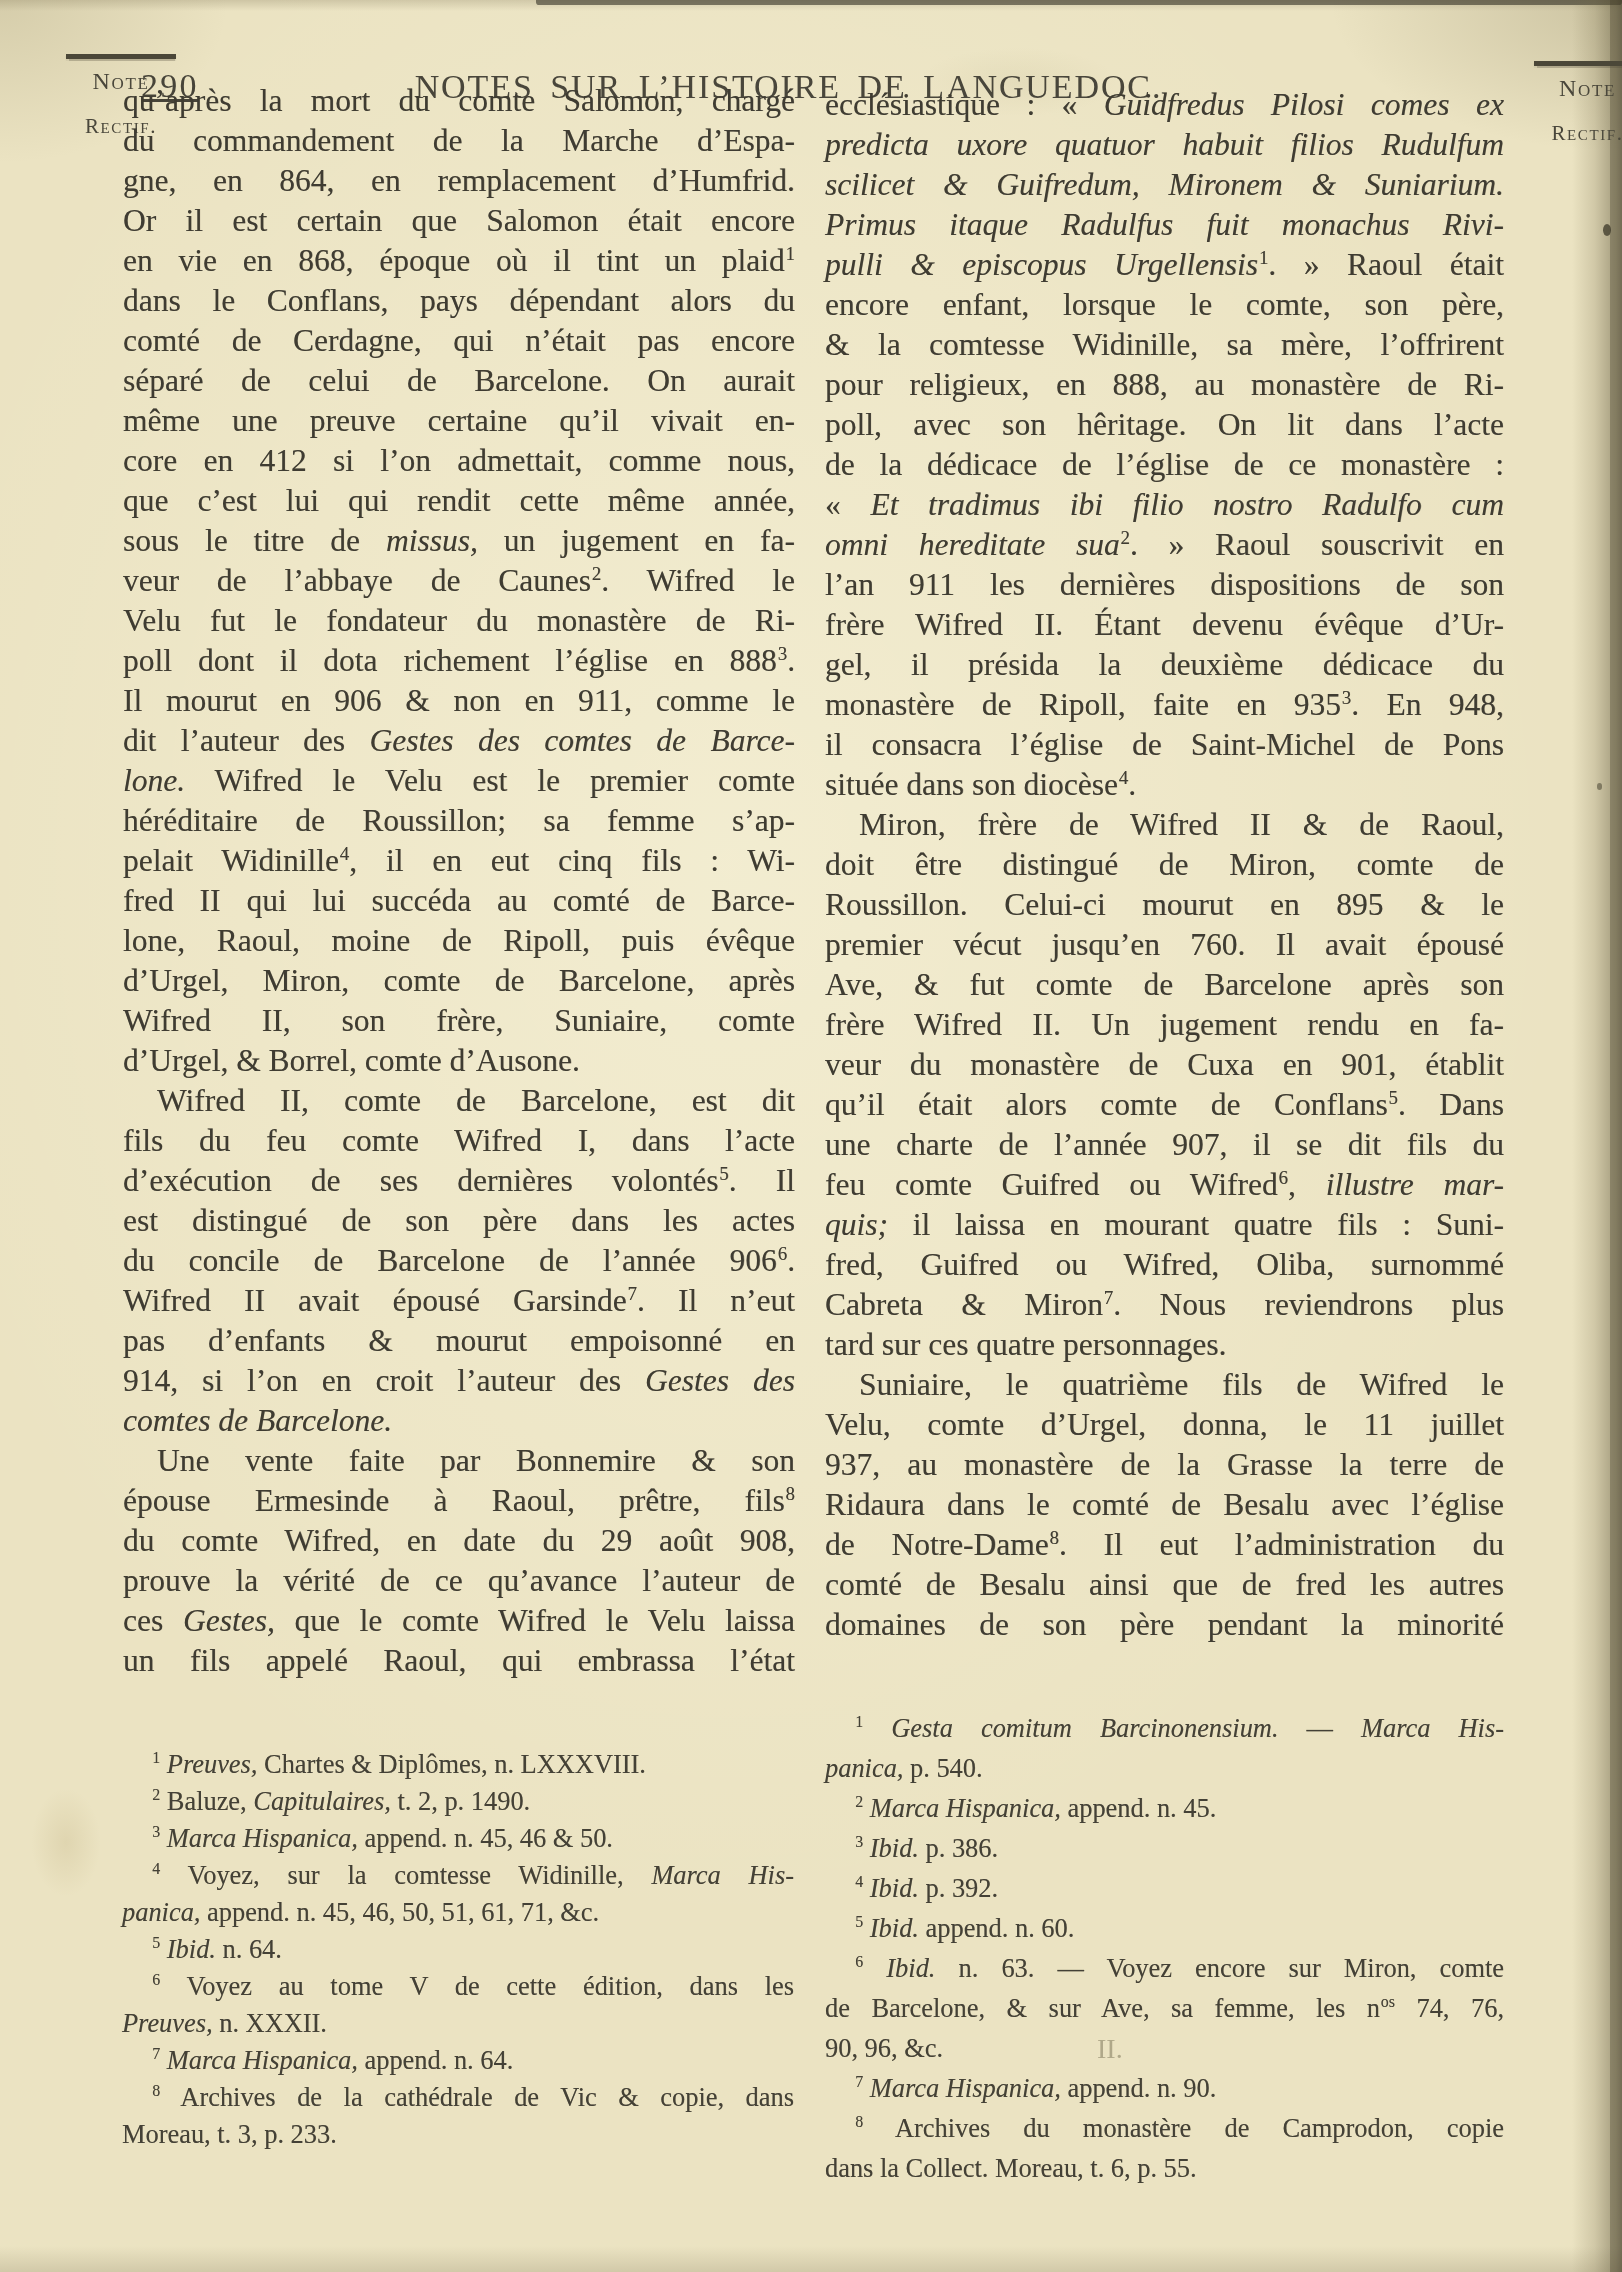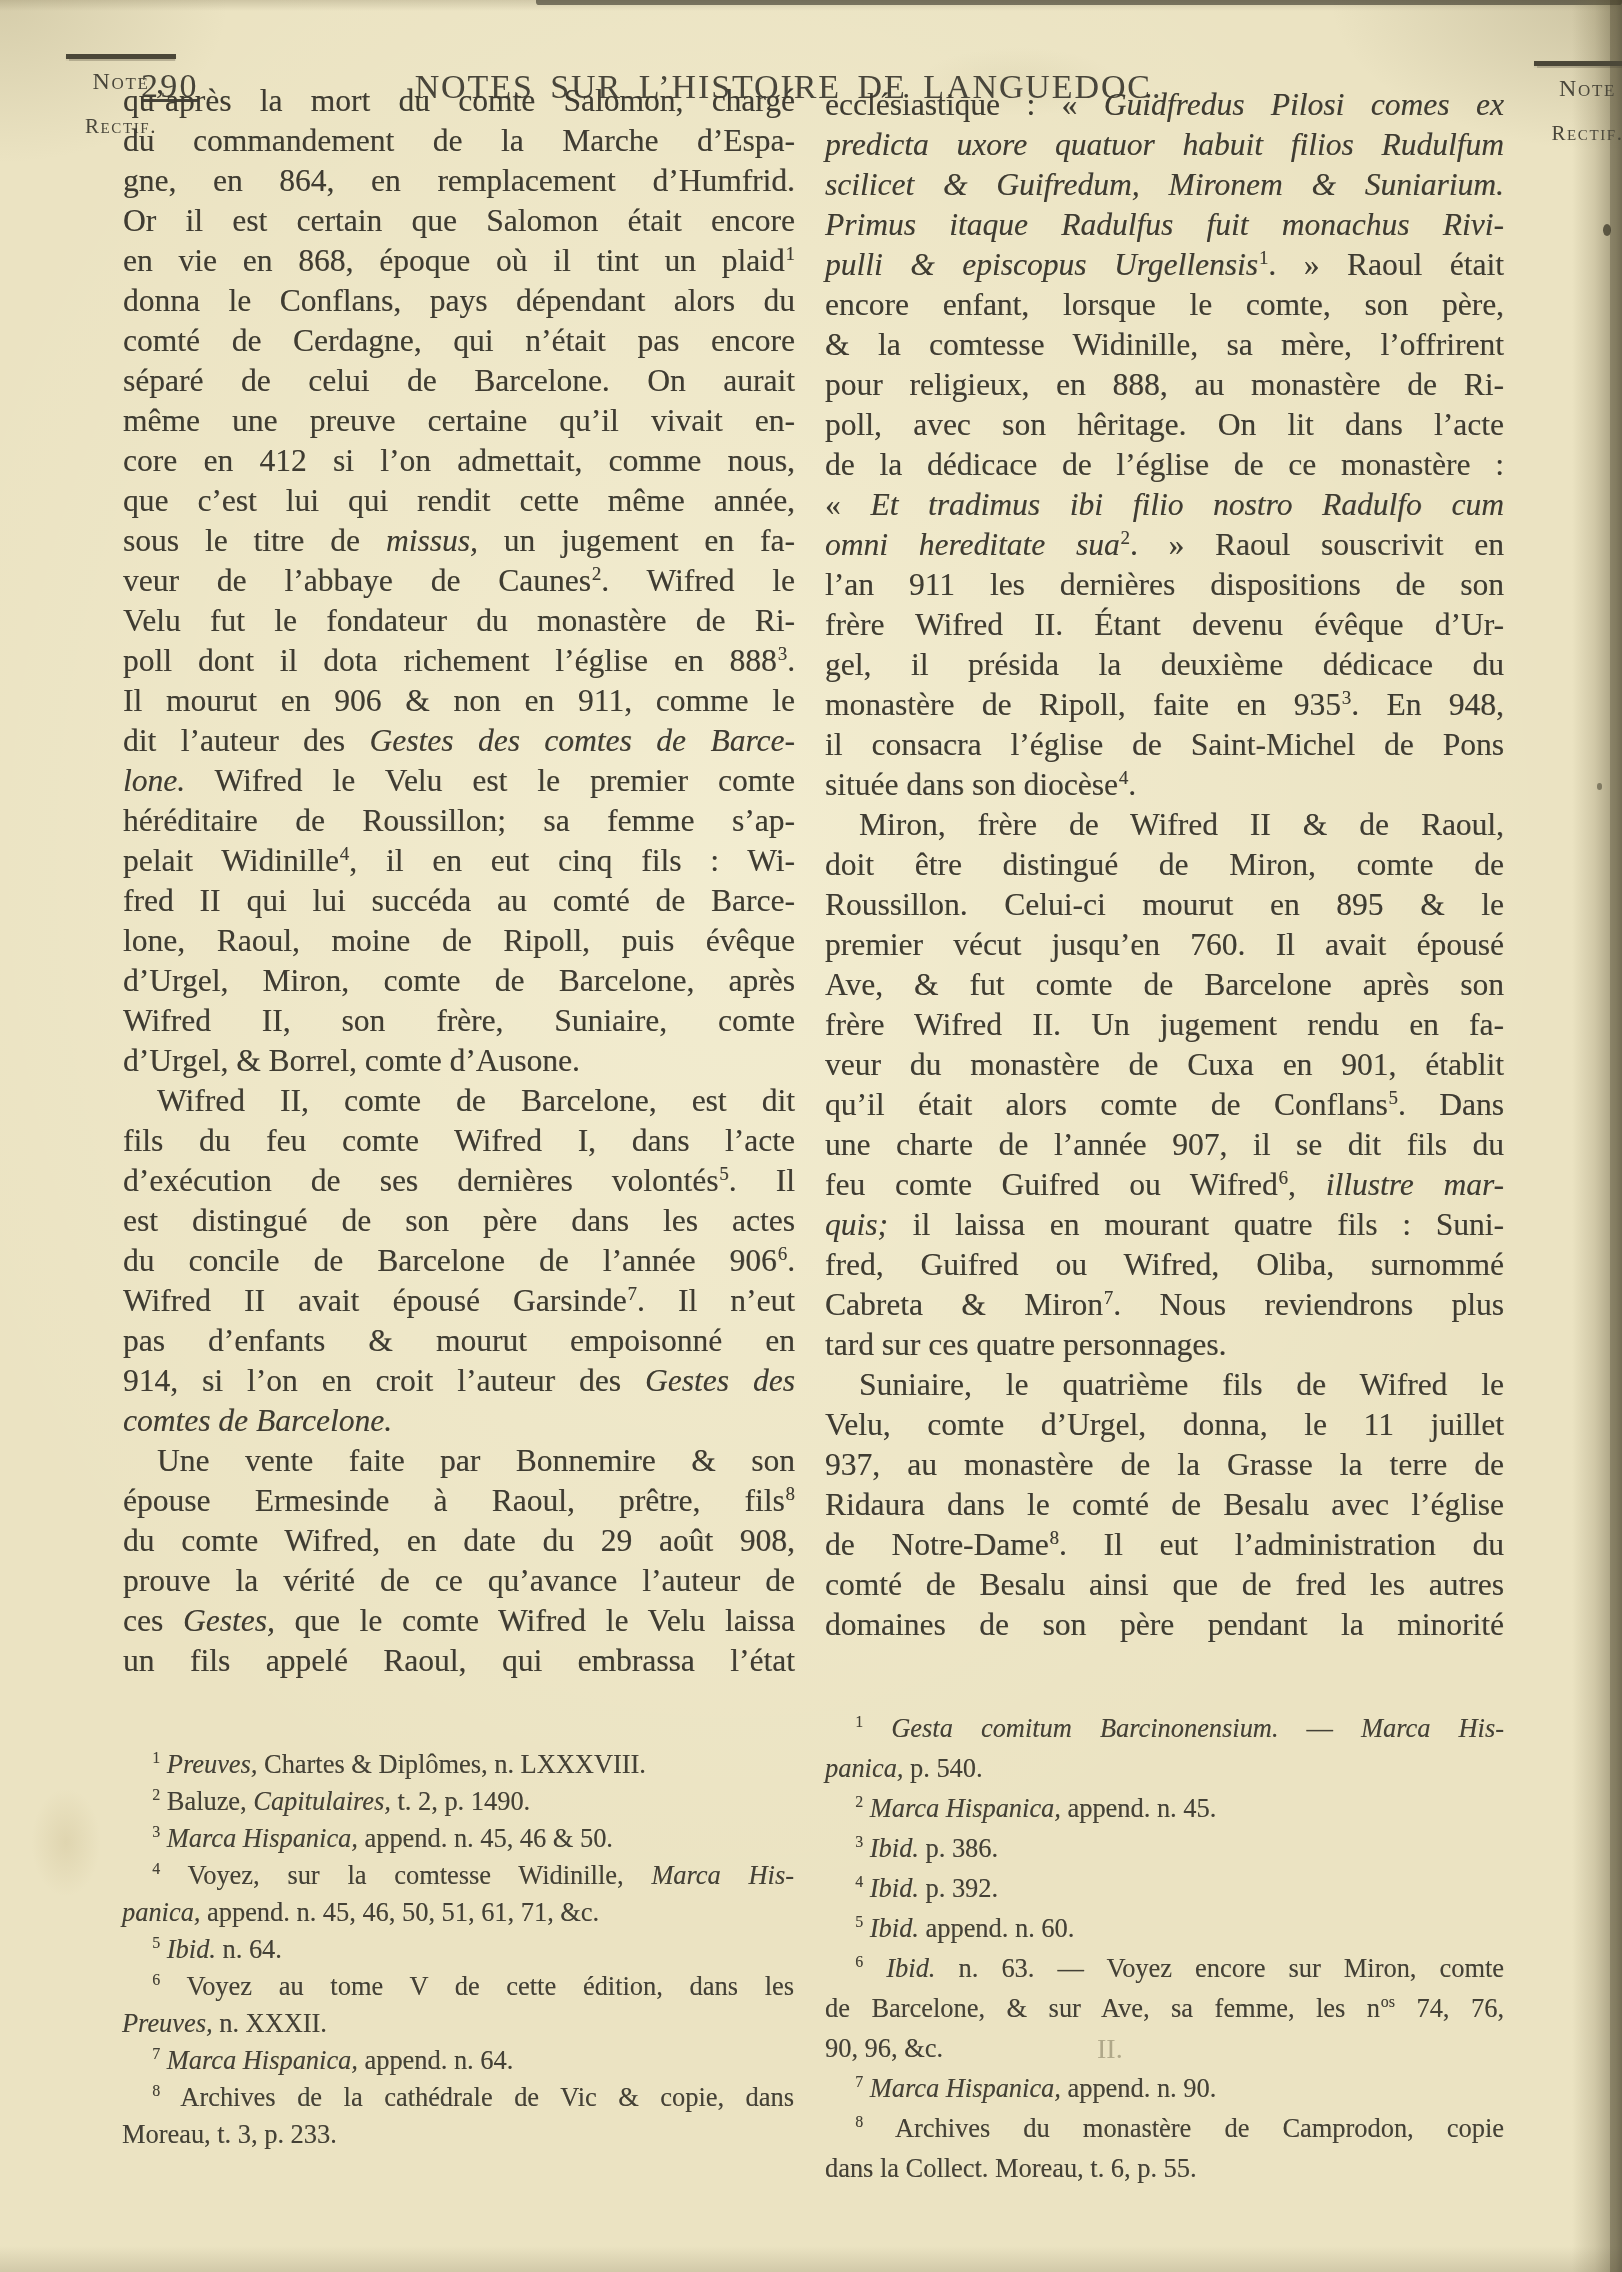--- a/index.html
+++ b/index.html
@@ -77,21 +77,21 @@
     <div class="l1">Note</div>
     <div class="l2">Rectif.</div>
   </div>
 
   <div class="col col-left">
       <div class="line">qu’après la mort du comte Salomon, chargé</div>
       <div class="line">du commandement de la Marche d’Espa-</div>
       <div class="line">gne, en 864, en remplacement d’Humfrid.</div>
       <div class="line">Or il est certain que Salomon était encore</div>
       <div class="line">en vie en 868, époque où il tint un plaid<sup>1</sup></div>
-      <div class="line">donna le Conflans, pays dépendant alors du</div>
+      <div class="line">dans le Conflans, pays dépendant alors du</div>
       <div class="line">comté de Cerdagne, qui n’était pas encore</div>
       <div class="line">séparé de celui de Barcelone. On aurait</div>
       <div class="line">même une preuve certaine qu’il vivait en-</div>
       <div class="line">core en 412 si l’on admettait, comme nous,</div>
       <div class="line">que c’est lui qui rendit cette même année,</div>
       <div class="line">sous le titre de <i>missus,</i> un jugement en fa-</div>
       <div class="line">veur de l’abbaye de Caunes<sup>2</sup>. Wifred le</div>
       <div class="line">Velu fut le fondateur du monastère de Ri-</div>
       <div class="line">poll dont il dota richement l’église en 888<sup>3</sup>.</div>
       <div class="line">Il mourut en 906 &amp; non en 911, comme le</div>

